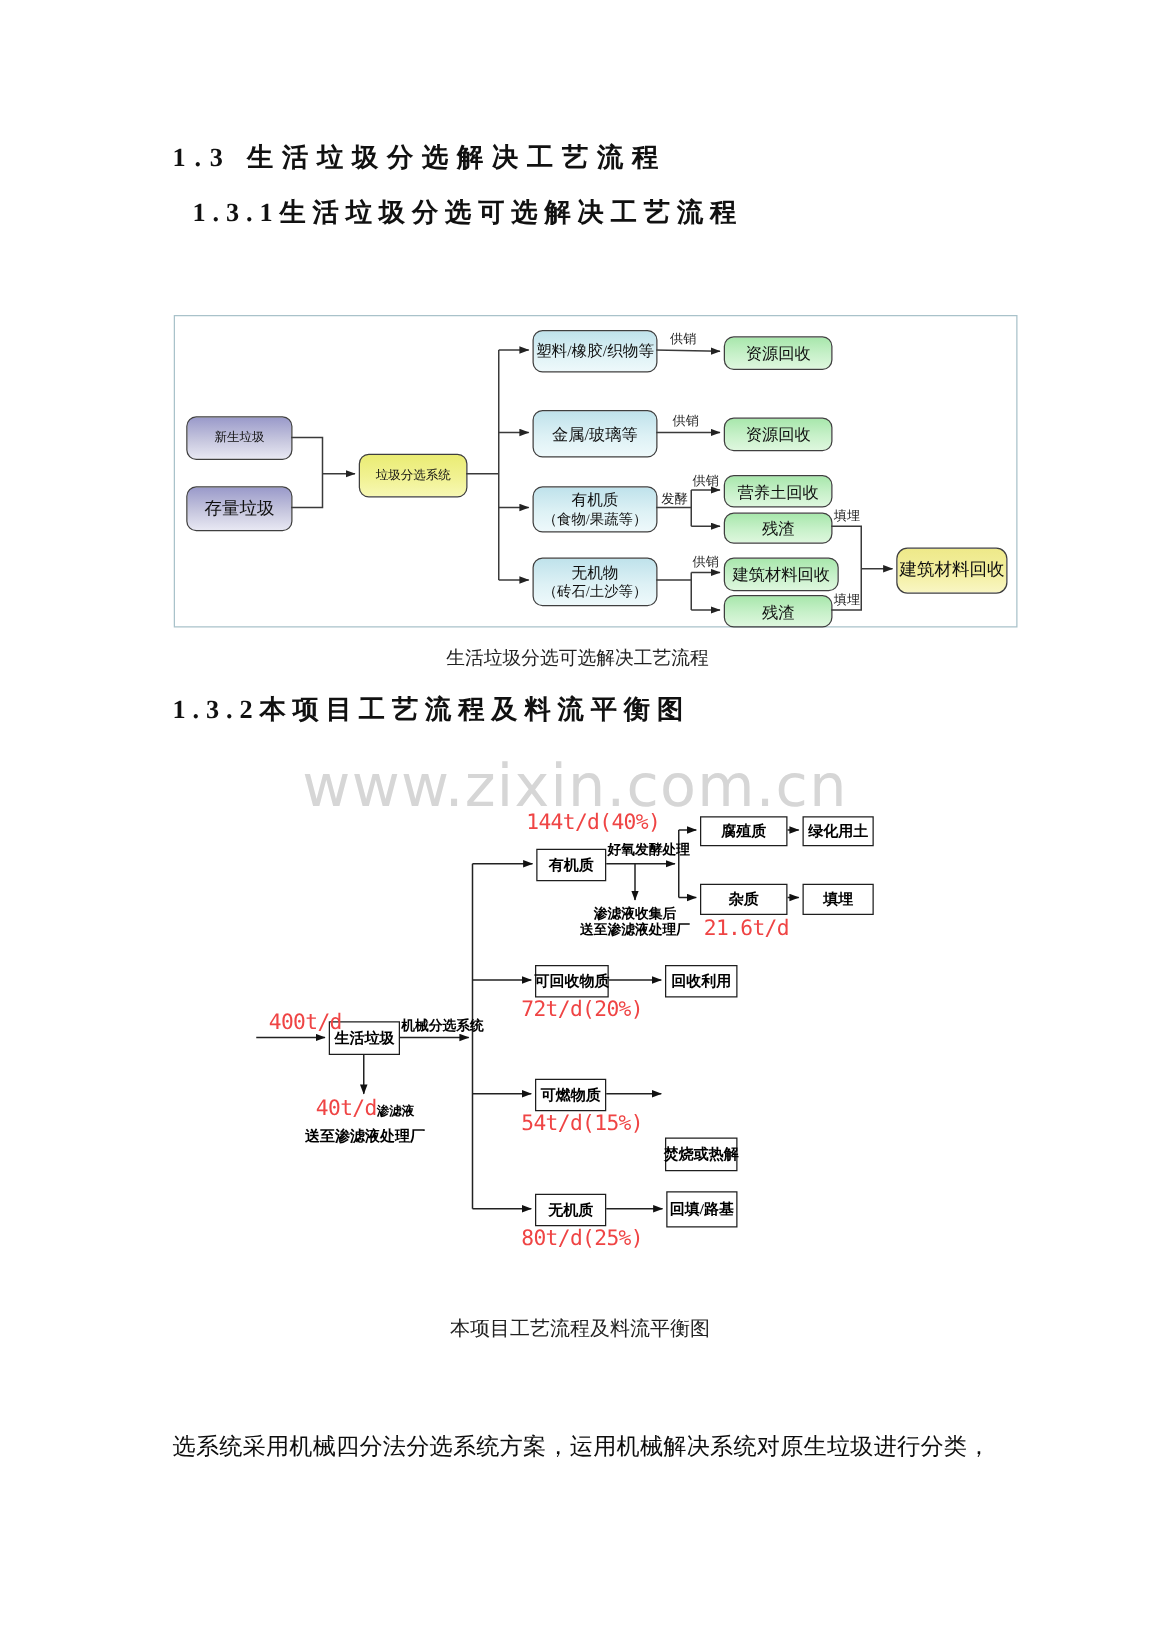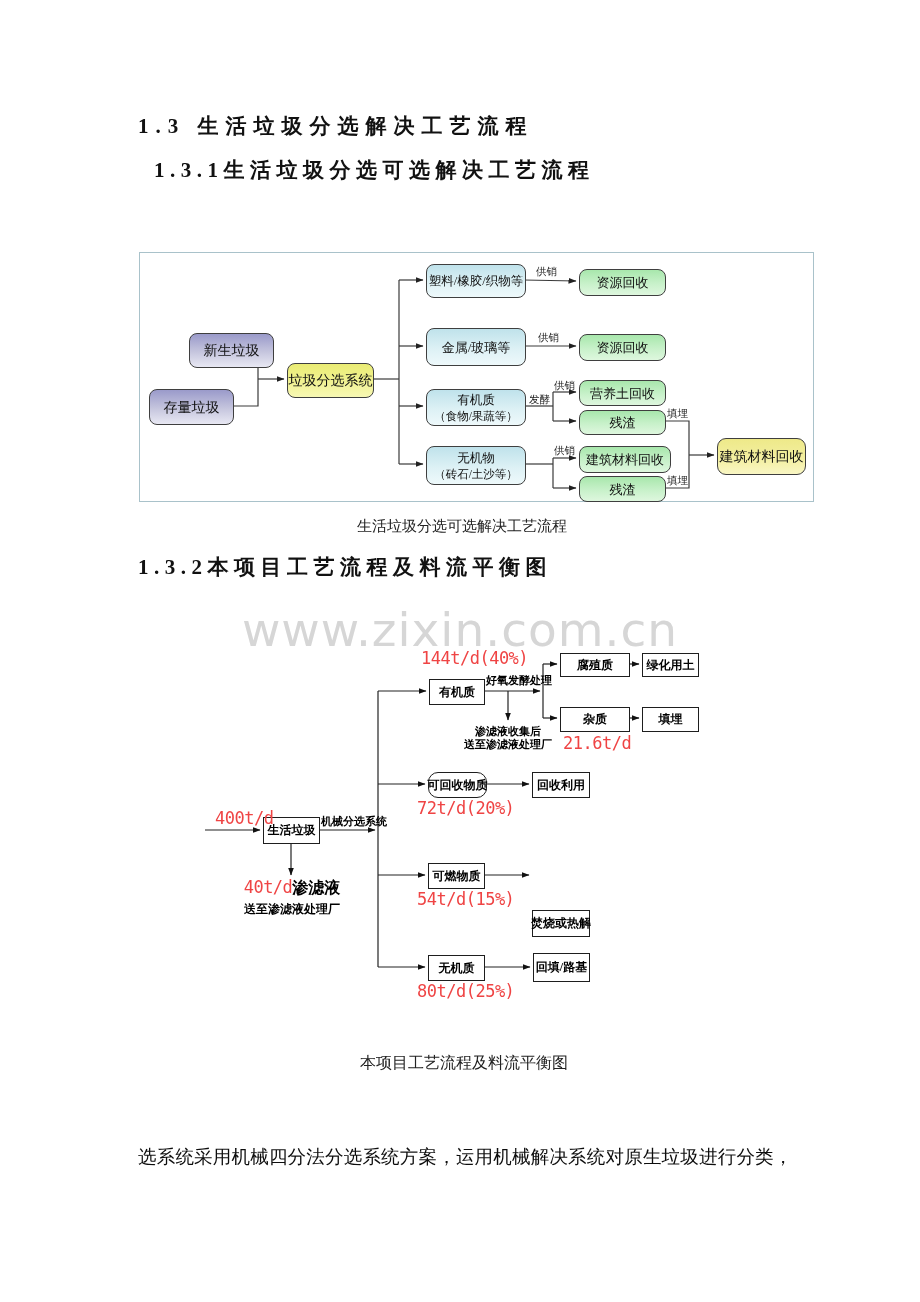--- a/index.html
+++ b/index.html
@@ -70,23 +70,23 @@
         <line x1="413" y1="168" x2="436" y2="168" marker-end="url(#a1)"></line>
         <line x1="384" y1="211" x2="413" y2="211"></line>
         <line x1="413" y1="205" x2="413" y2="235"></line>
         <line x1="413" y1="205" x2="436" y2="205" marker-end="url(#a1)"></line>
         <line x1="413" y1="235" x2="436" y2="235" marker-end="url(#a1)"></line>
         <path d="M524,168 H549 V235 H524"></path>
         <line x1="549" y1="202" x2="574" y2="202" marker-end="url(#a1)"></line>
       </g>
     </svg>
 
-    <div class="nbox grad-purple" style="left:9px;top:80px;width:83px;height:33px;font-size:14px;margin-left:40px;">新生垃圾</div>
+    <div class="nbox grad-purple" style="left:9px;top:80px;width:83px;height:33px;font-size:10px;">新生垃圾</div>
     <div class="nbox grad-purple" style="left:9px;top:136px;width:83px;height:34px;font-size:14px;">存量垃圾</div>
-    <div class="nbox grad-yellow" style="left:147px;top:110px;width:85px;height:33px;font-size:14px;">垃圾分选系统</div>
+    <div class="nbox grad-yellow" style="left:147px;top:110px;width:85px;height:33px;font-size:10px;">垃圾分选系统</div>
 
     <div class="nbox grad-cyan" style="left:286px;top:11px;width:98px;height:32px;font-size:12.5px;">塑料/橡胶/织物等</div>
     <div class="nbox grad-cyan" style="left:286px;top:75px;width:98px;height:36px;">金属/玻璃等</div>
     <div class="nbox grad-cyan two" style="left:286px;top:136px;width:98px;height:35px;">
       <span>有机质</span>
       <span style="font-size:11.5px;">（食物/果蔬等）</span>
     </div>
     <div class="nbox grad-cyan two" style="left:286px;top:193px;width:98px;height:37px;">
       <span>无机物</span>
       <span style="font-size:11.5px;">（砖石/土沙等）</span>
@@ -139,21 +139,21 @@
         <line x1="183" y1="230" x2="230" y2="230" marker-end="url(#a2)"></line>
         <line x1="288" y1="230" x2="334" y2="230" marker-end="url(#a2)"></line>
         <line x1="183" y1="322" x2="230" y2="322" marker-end="url(#a2)"></line>
         <line x1="288" y1="322" x2="335" y2="322" marker-end="url(#a2)"></line>
         <line x1="96" y1="197" x2="96" y2="230" marker-end="url(#a2)"></line>
       </g>
     </svg>
 
     <div class="f2box" style="left:68px;top:172px;width:55px;height:25px;">生活垃圾</div>
     <div class="f2box" style="left:234px;top:34px;width:54px;height:24px;">有机质</div>
-    <div class="f2box" style="left:233px;top:127px;width:57px;height:24px;border-radius:10px;">可回收物质</div>
+    <div class="f2box" style="left:233px;top:127px;width:57px;height:24px;">可回收物质</div>
     <div class="f2box" style="left:233px;top:218px;width:55px;height:24px;">可燃物质</div>
     <div class="f2box" style="left:233px;top:310px;width:55px;height:24px;">无机质</div>
     <div class="f2box" style="left:365px;top:8px;width:68px;height:22px;">腐殖质</div>
     <div class="f2box" style="left:447px;top:8px;width:55px;height:22px;">绿化用土</div>
     <div class="f2box" style="left:365px;top:62px;width:68px;height:23px;">杂质</div>
     <div class="f2box" style="left:447px;top:62px;width:55px;height:23px;">填埋</div>
     <div class="f2box" style="left:337px;top:127px;width:56px;height:24px;">回收利用</div>
     <div class="f2box" style="left:337px;top:217px;width:56px;height:25px;margin-top:48px;">焚烧或热解</div>
     <div class="f2box" style="left:338px;top:308px;width:55px;height:27px;">回填/路基</div>
 
@@ -163,21 +163,21 @@
     <div class="f2lbl" style="left:291px;top:29px;">好氧发酵处理</div>
     <div class="f2lbl center" style="left:248px;top:80px;width:130px;">
       <div>渗滤液收集后</div>
       <div>送至渗滤液处理厂</div>
     </div>
     <div class="f2num" style="left:368px;top:88px;">21.6t/d</div>
     <div class="f2num" style="left:222px;top:153px;">72t/d(20%)</div>
     <div class="f2num" style="left:222px;top:244px;">54t/d(15%)</div>
     <div class="f2num" style="left:222px;top:336px;">80t/d(25%)</div>
     <div class="abs center" style="left:32px;top:232px;width:130px;">
-      <span class="f2num" style="position:static;">40t/d</span><span class="f2lbl" style="position:static;font-size:16px;">渗滤液</span>
+      <span class="f2num" style="position:static;">40t/d</span><span class="f2lbl" style="position:static;font-size:10px;">渗滤液</span>
       <div class="f2lbl" style="position:static;font-size:12px;margin-top:6px;">送至渗滤液处理厂</div>
     </div>
   </div>
 
   <div class="abs cap center" style="left:138px;top:1053px;width:652px;font-size:16px;">本项目工艺流程及料流平衡图</div>
 
   <div class="abs para" style="left:138px;top:1144px;">选系统采用机械四分法分选系统方案，运用机械解决系统对原生垃圾进行分类，</div>
 
 </div>
 

